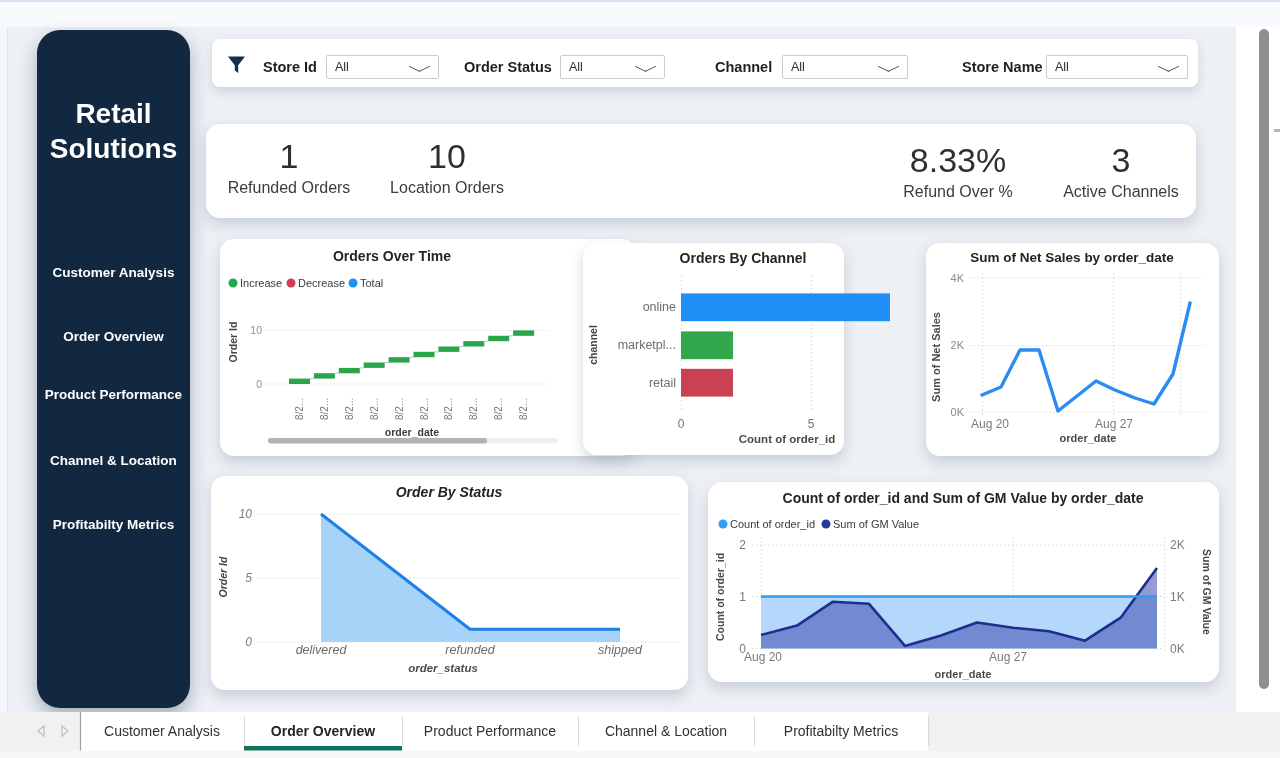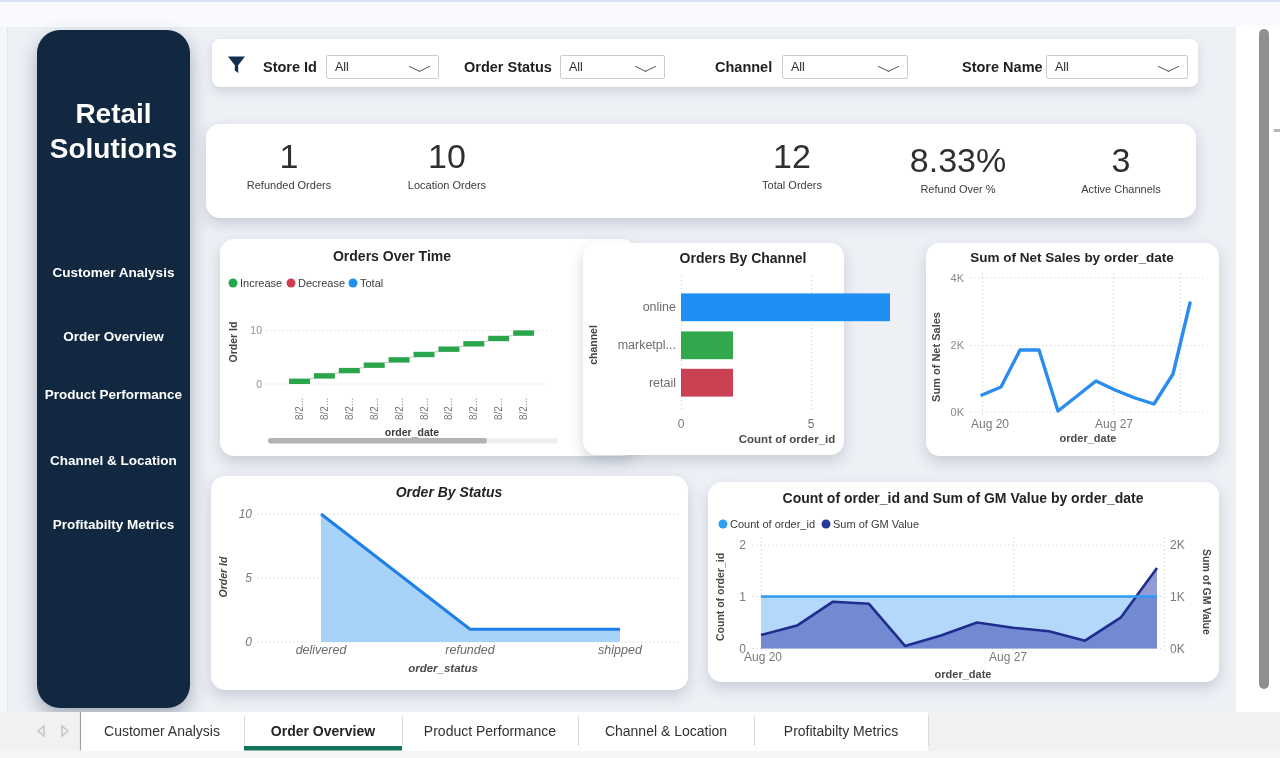--- a/index.html
+++ b/index.html
@@ -48,24 +48,20 @@
 
 <div class="card" style="left:206px;top:124px;width:990px;height:94px;">
   <div class="kpi" style="left:8px;width:150px;">
       <div class="knum">1</div>
       <div class="klab">Refunded Orders</div>
     </div>
   <div class="kpi" style="left:166px;width:150px;">
       <div class="knum">10</div>
       <div class="klab">Location Orders</div>
     </div>
-  <div class="kpi" style="left:511px;width:150px;">
-      <div class="knum">12</div>
-      <div class="klab">Total Orders</div>
-    </div>
   <div class="kpi low" style="left:677px;width:150px;">
       <div class="knum">8.33%</div>
       <div class="klab">Refund Over %</div>
     </div>
   <div class="kpi low" style="left:840px;width:150px;">
       <div class="knum">3</div>
       <div class="klab">Active Channels</div>
     </div>
 </div>
 
@@ -249,15 +245,15 @@
   <rect x="244" y="34" width="158" height="4.5" fill="#12735a"></rect>
 </svg>
 
 <style>
   .dd{position:absolute;top:16px;height:22px;background:#fff;border:1px solid #cccccc;border-radius:2px;}
   .dd::before{content:"All";position:absolute;left:8px;top:4px;font-size:12.5px;color:#2f2f2f;}
   .dd::after{content:"";position:absolute;right:13px;top:5px;width:10px;height:10px;
              border-right:1.3px solid #4f4f4f;border-bottom:1.3px solid #4f4f4f;transform:scale(1.4,.68) rotate(45deg);}
   .kpi{position:absolute;top:0;height:94px;text-align:center;color:#2b2b2b;}
   .knum{margin-top:15px;font-size:34px;font-weight:400;line-height:35px;color:#2f2f2f;}
-  .klab{margin-top:5px;font-size:11px;color:#3c3c3c;}
+  .klab{margin-top:5px;font-size:16px;color:#3c3c3c;}
   .kpi.low .knum{margin-top:19px;}
 </style>
 
 </body></html>

